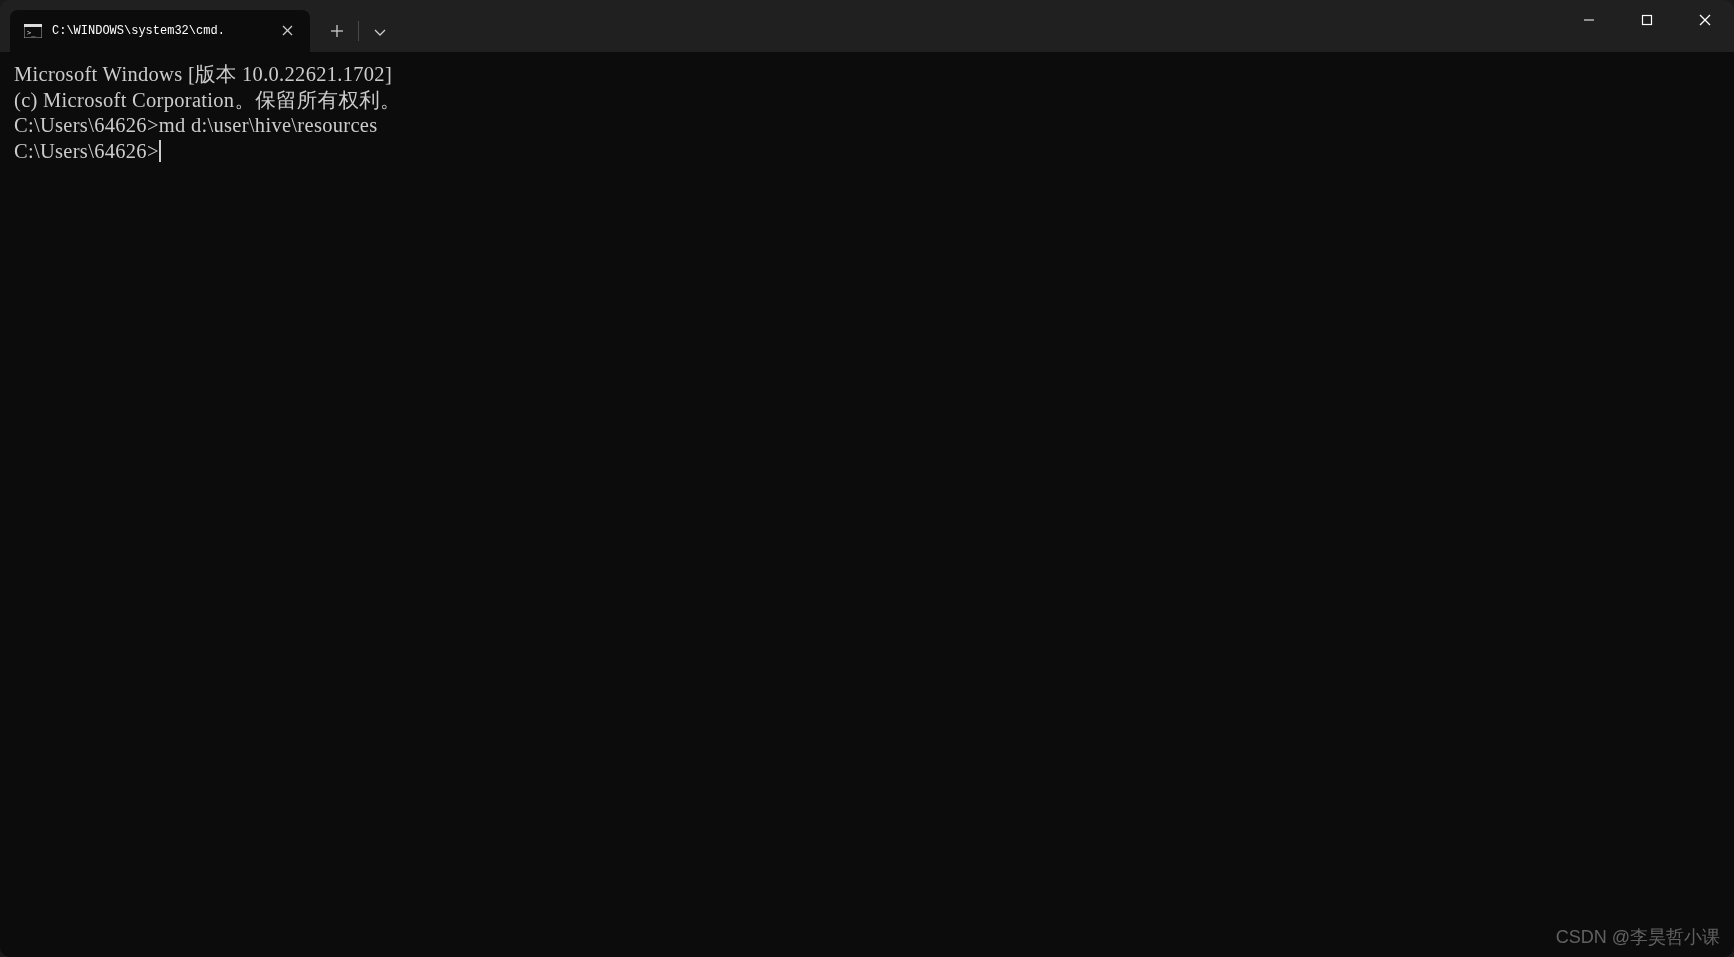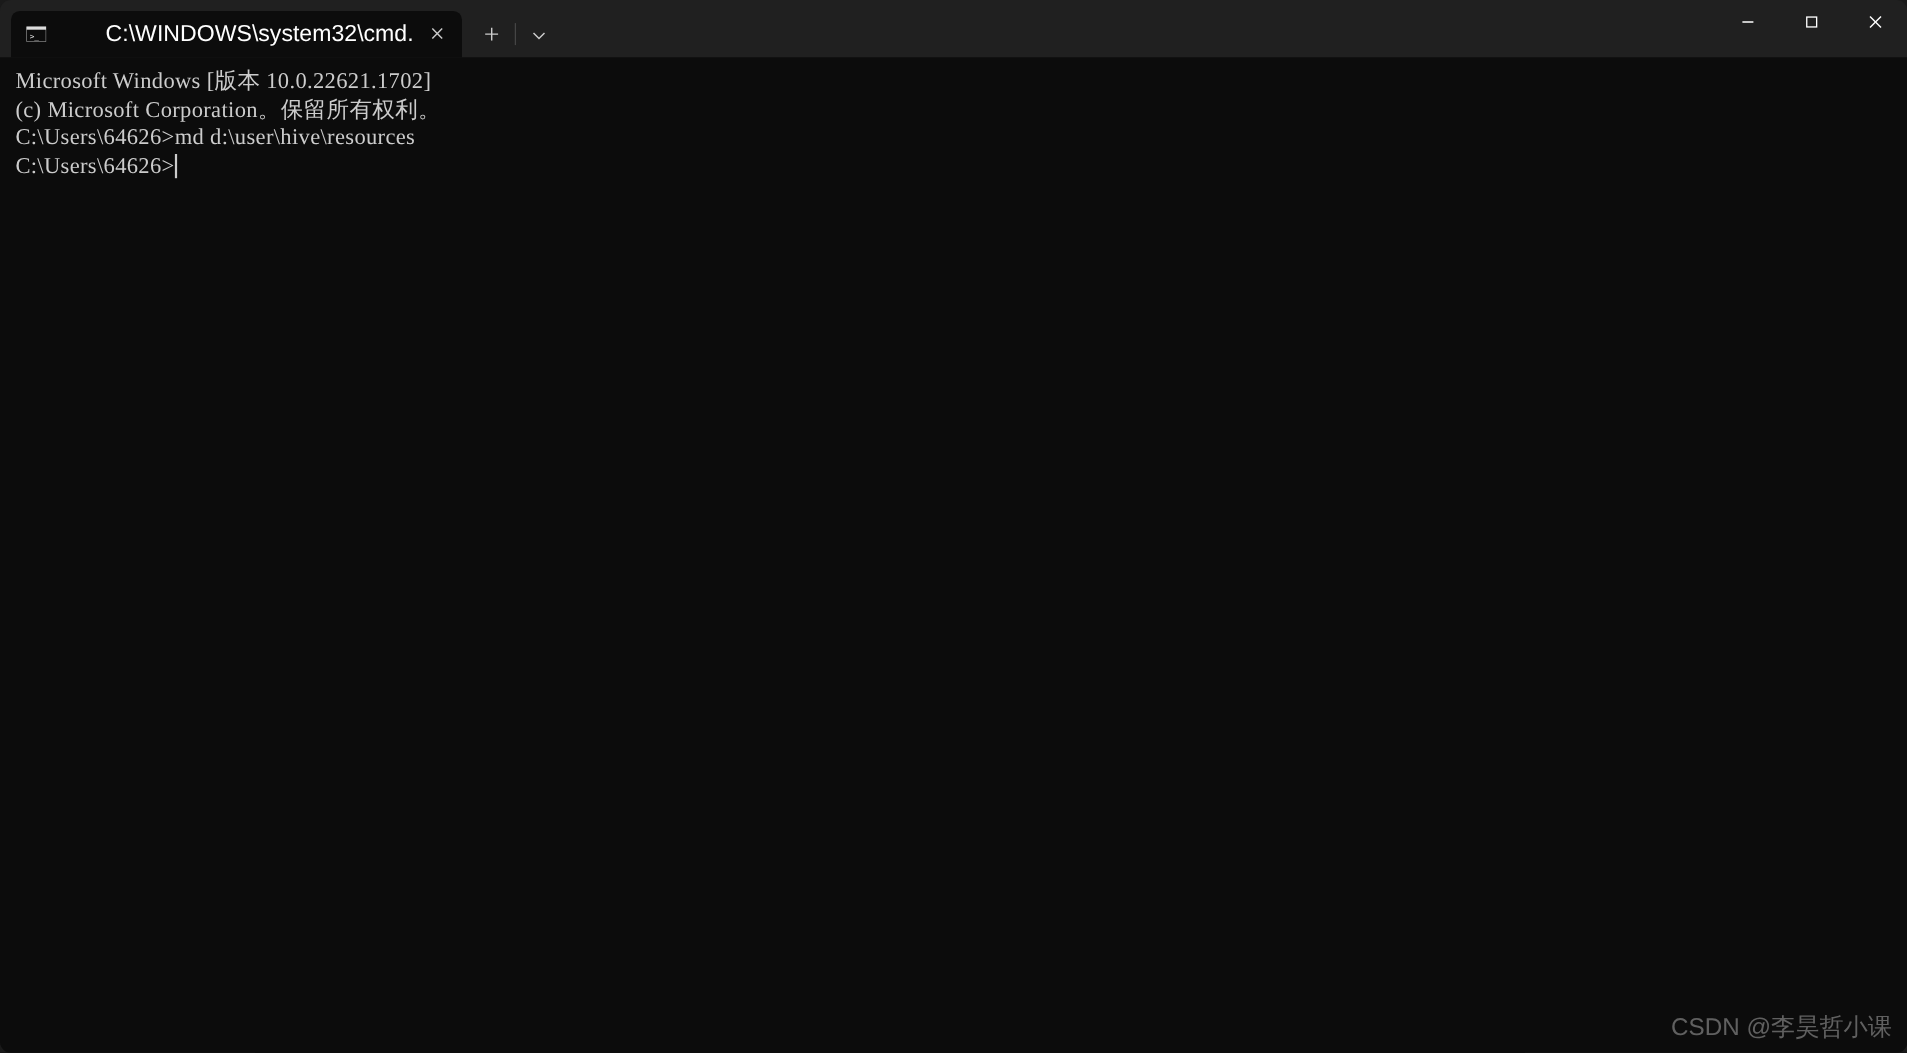--- a/index.html
+++ b/index.html
@@ -39,27 +39,26 @@
     .tab-icon {
       width: 18px;
       height: 18px;
       display: flex;
       align-items: center;
       justify-content: center;
       flex-shrink: 0;
     }
     .tab-title {
       color: #ffffff;
-      font-size: 21px;
-      font-family: Liberation Sans, sans-serif;
+      font-size: 12px;
+      font-family: Liberation Mono, monospace;
       white-space: nowrap;
       overflow: hidden;
       text-overflow: ellipsis;
       flex: 1;
-      margin-left: 44px;
     }
     .tab-close {
       width: 22px;
       height: 22px;
       display: flex;
       align-items: center;
       justify-content: center;
       cursor: pointer;
       border-radius: 3px;
       flex-shrink: 0;
@@ -126,21 +125,21 @@
       background: #cccccc;
       vertical-align: text-bottom;
       margin-left: 0;
     }
     .watermark {
       position: absolute;
       right: 14px;
       bottom: 8px;
       color: rgba(200,200,200,0.45);
       font-family: 'Microsoft YaHei', sans-serif;
-      font-size: 22px;
+      font-size: 18px;
       pointer-events: none;
     }
   </style>
 </head>
 <body>
 
 <div class="titlebar">
   <div class="tab">
     <span class="tab-icon">
       <svg width="18" height="14" viewBox="0 0 18 14">

